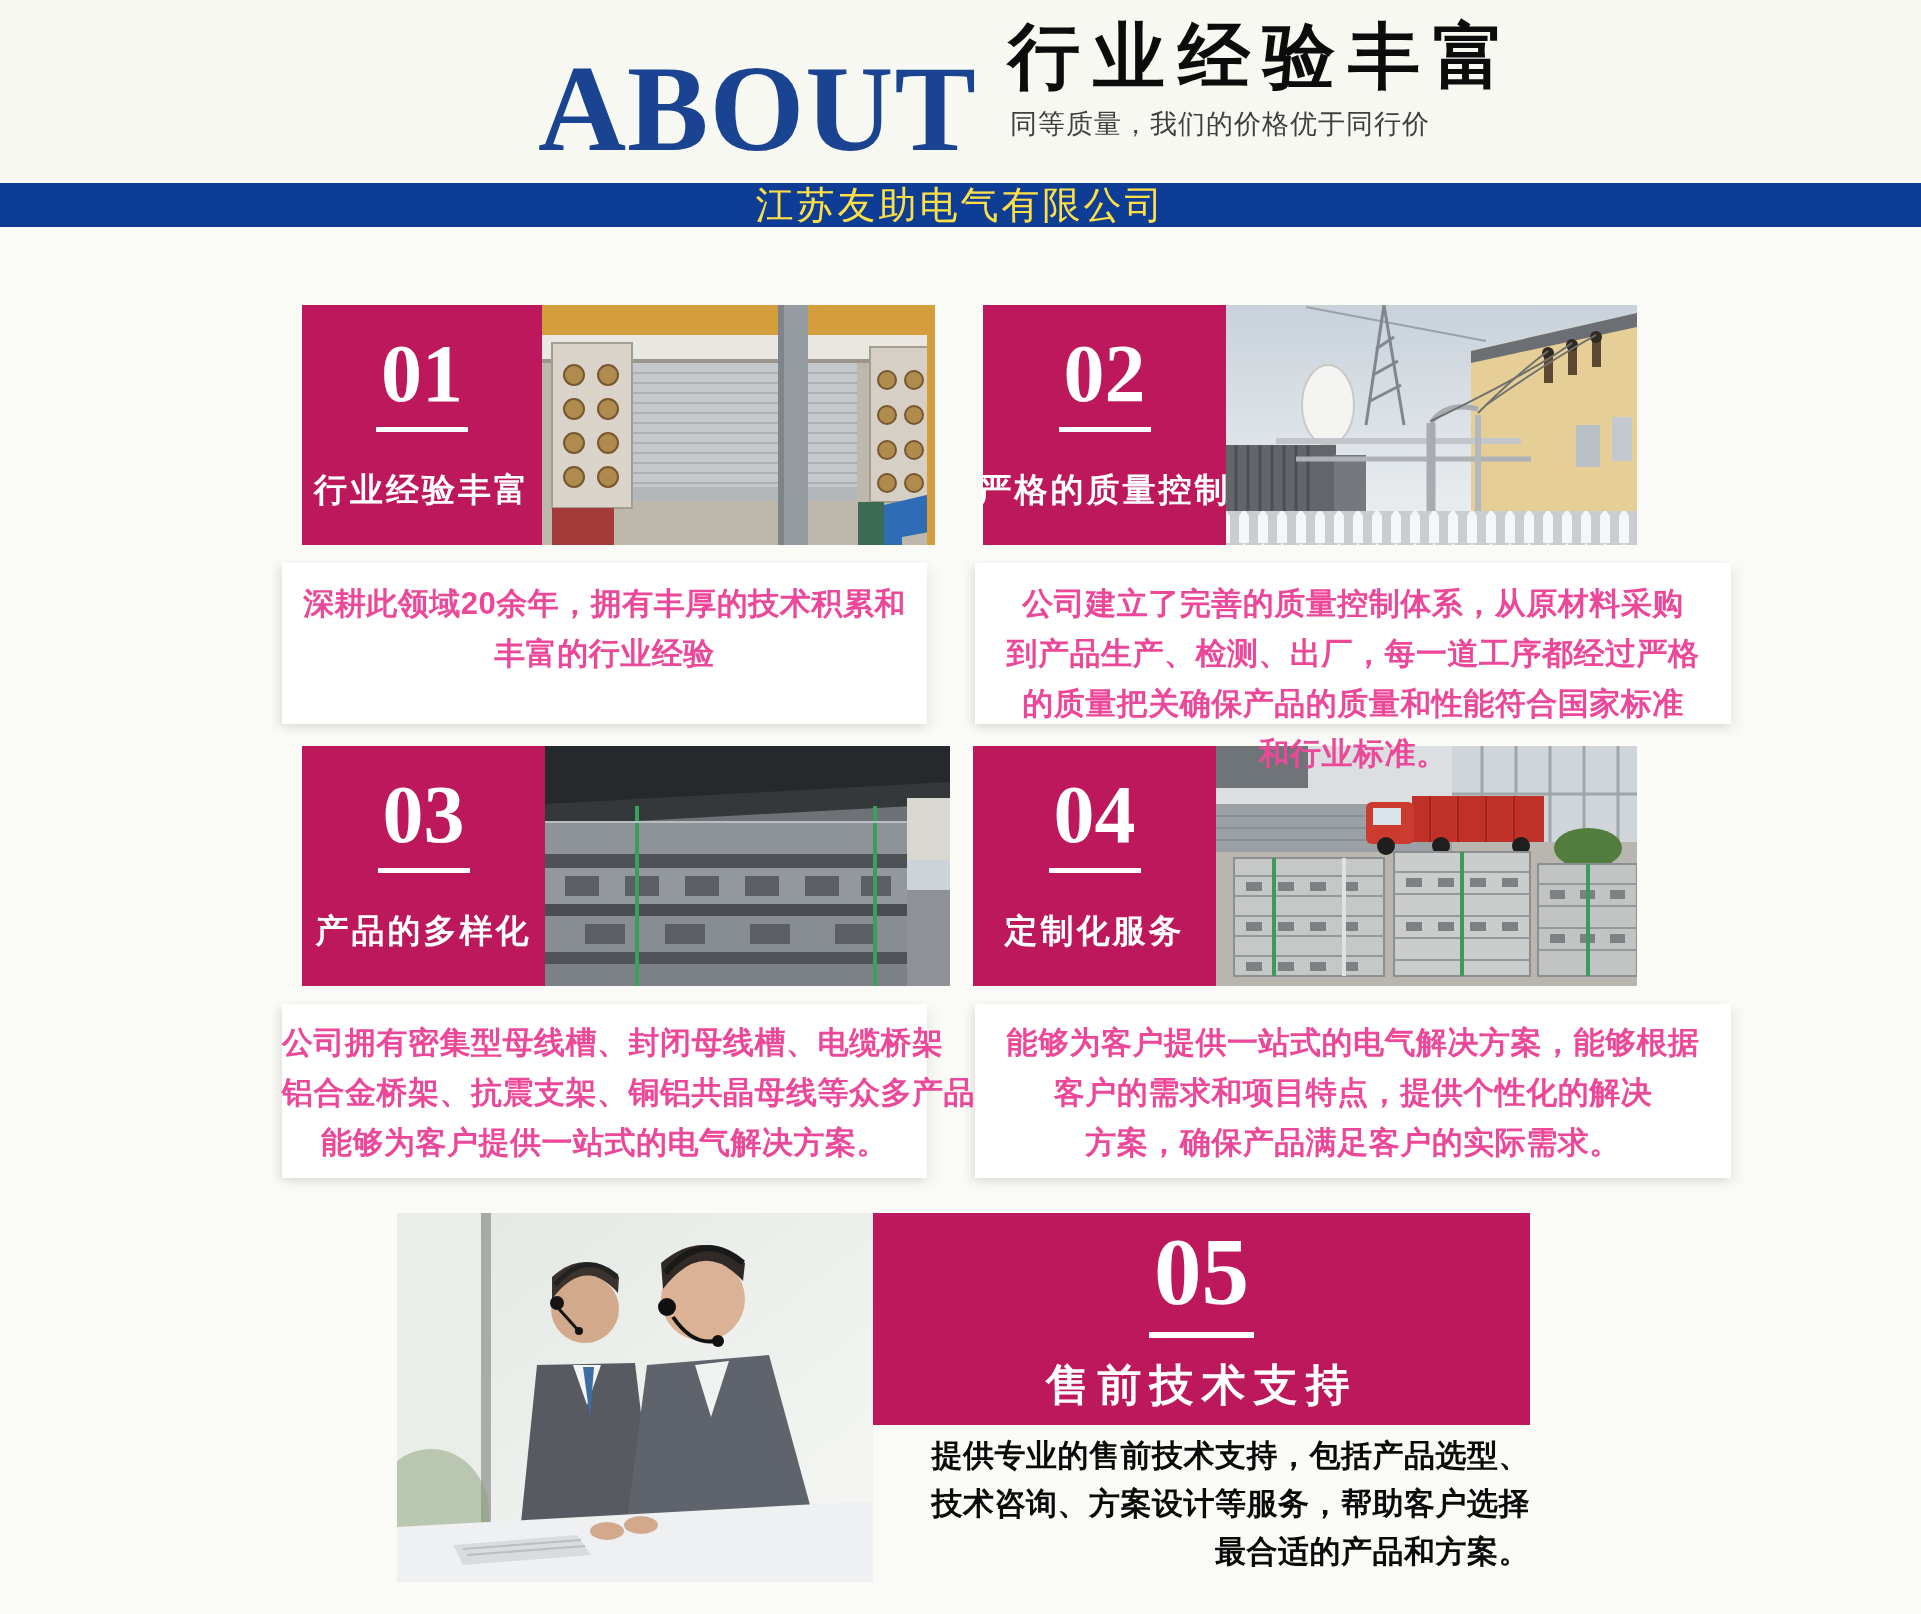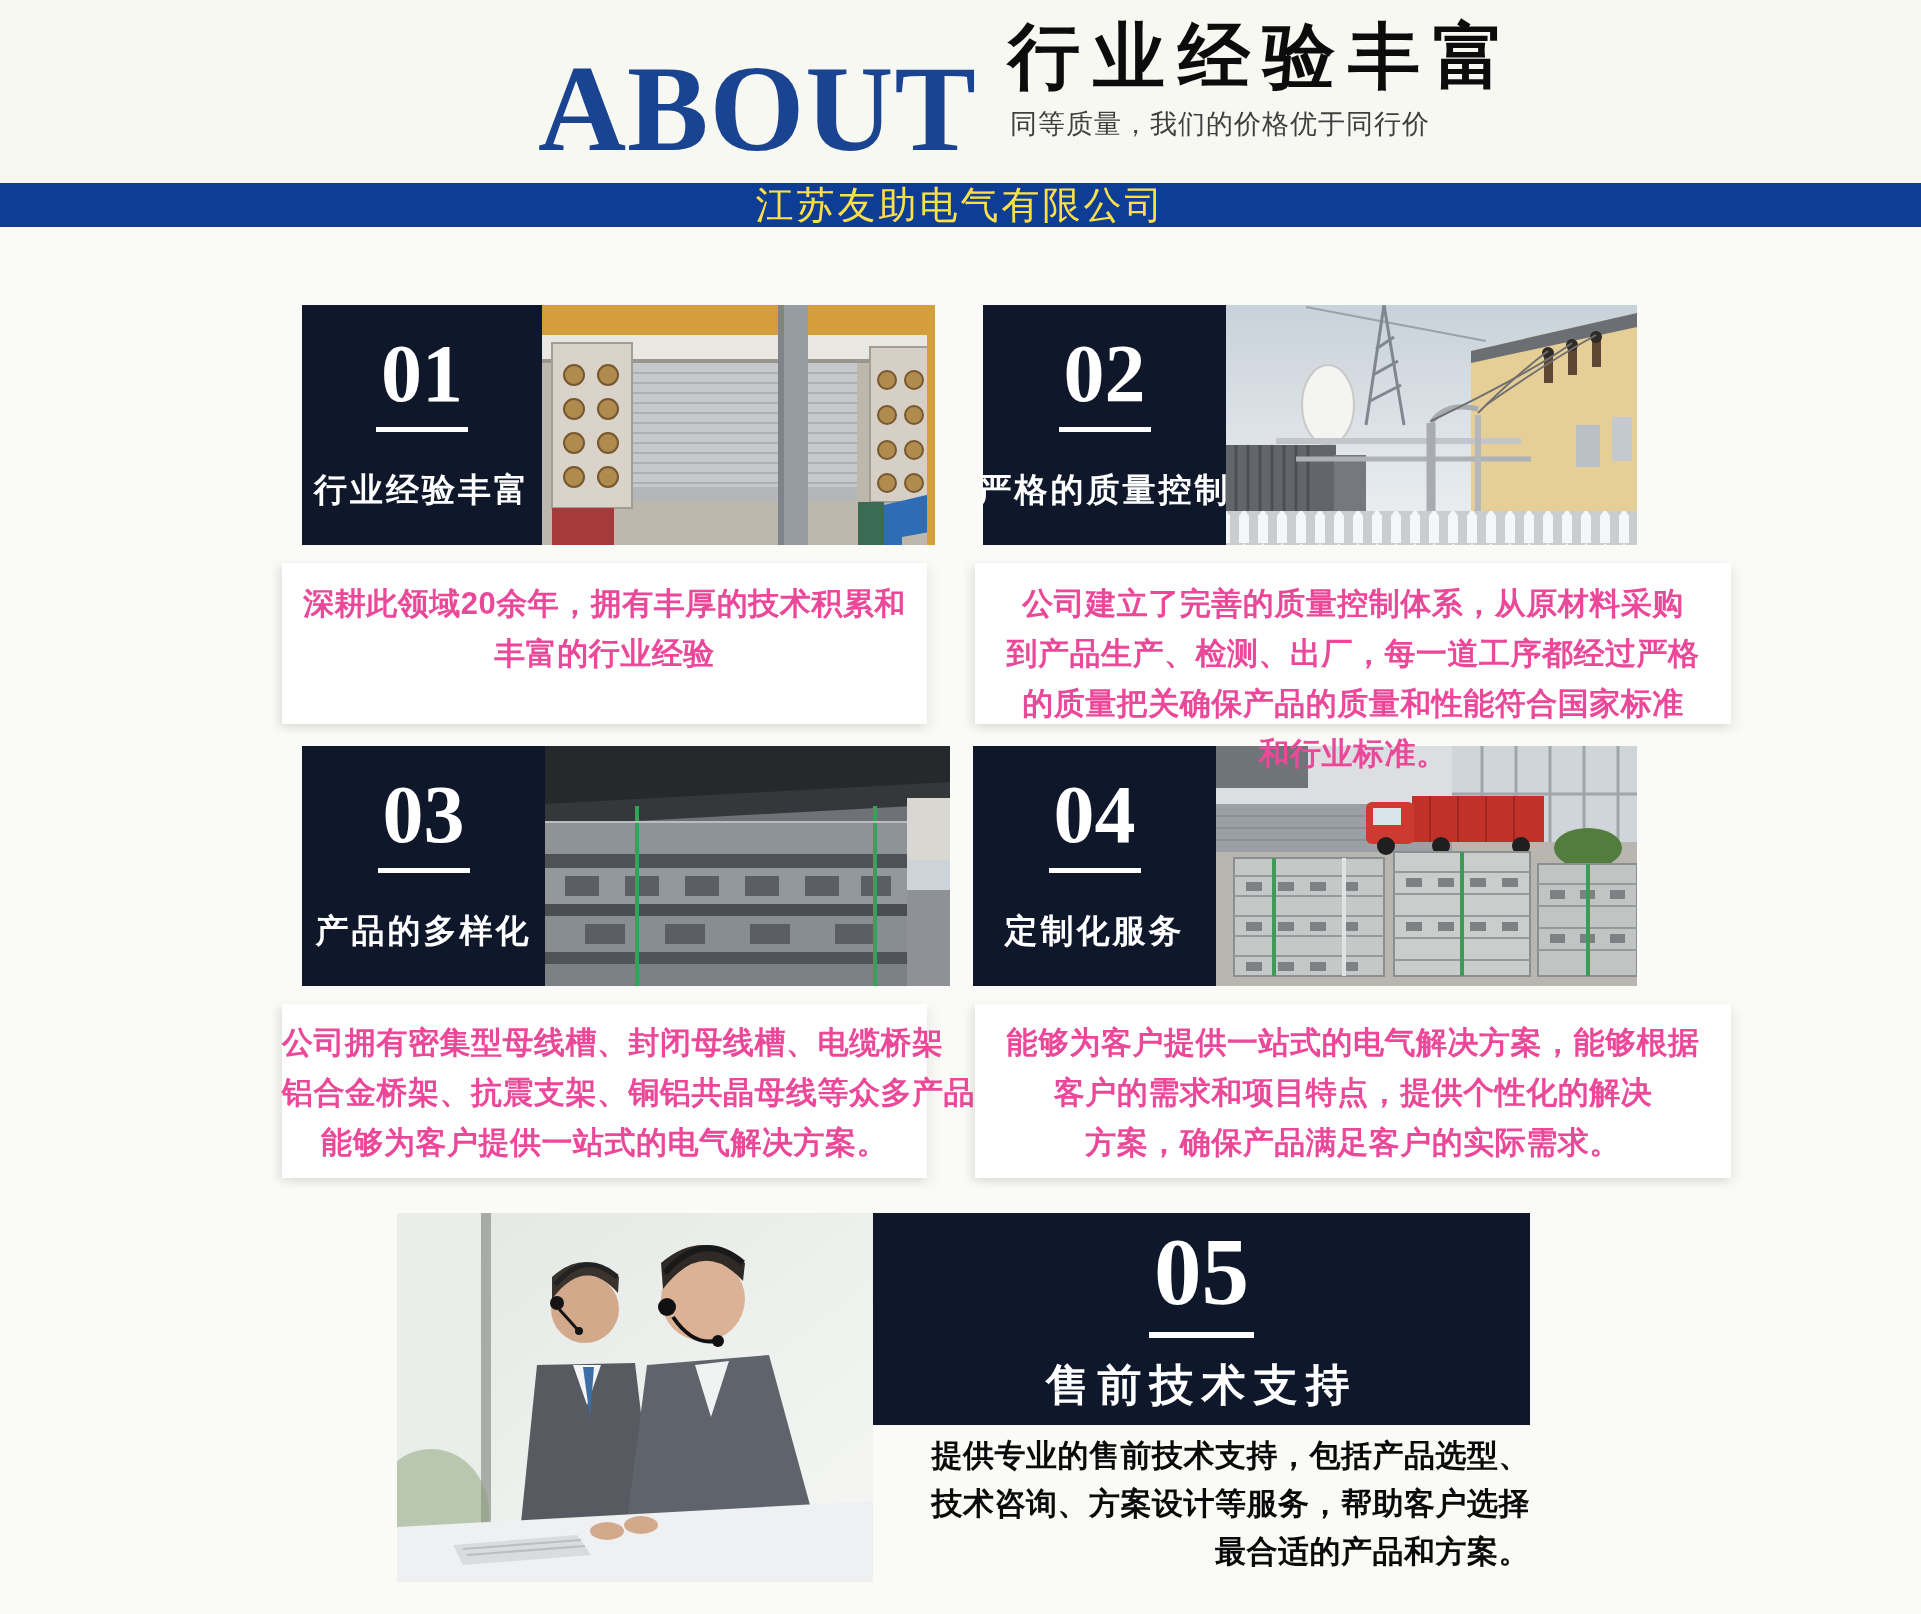--- a/index.html
+++ b/index.html
@@ -21,21 +21,21 @@
     margin:0;font-size:72px;line-height:80px;font-weight:bold;color:#0c0c0c;letter-spacing:13px;
   }
   .page-subtitle{margin:10px 0 0 2px;font-size:27px;color:#3f3f3f;letter-spacing:1px;}
   
   .banner{
     position:absolute;left:0;top:183px;width:1921px;height:44px;background:#0d3d94;
     color:#fde047;font-size:38px;line-height:44px;text-align:center;letter-spacing:3px;font-weight:500;
   }
   
   .num-box{
-    position:absolute;background:#0f172a;color:#fff;display:flex;flex-direction:column;align-items:center;z-index:2;
+    position:absolute;background:#be185d;color:#fff;display:flex;flex-direction:column;align-items:center;z-index:2;
   }
   .num{
     font-family:"Liberation Serif","DejaVu Serif",serif;font-weight:bold;font-size:82px;line-height:1;
     padding:0 5px 12px 5px;border-bottom:5px solid #ffffff;margin-top:28px;
   }
   .num-label{font-size:33px;font-weight:bold;letter-spacing:3px;margin-top:36px;white-space:nowrap;}
   .photo{position:absolute;overflow:hidden;z-index:1;}
   .photo svg{display:block;width:100%;height:100%;}
   .desc{
     position:absolute;background:#ffffff;z-index:6;text-align:center;

